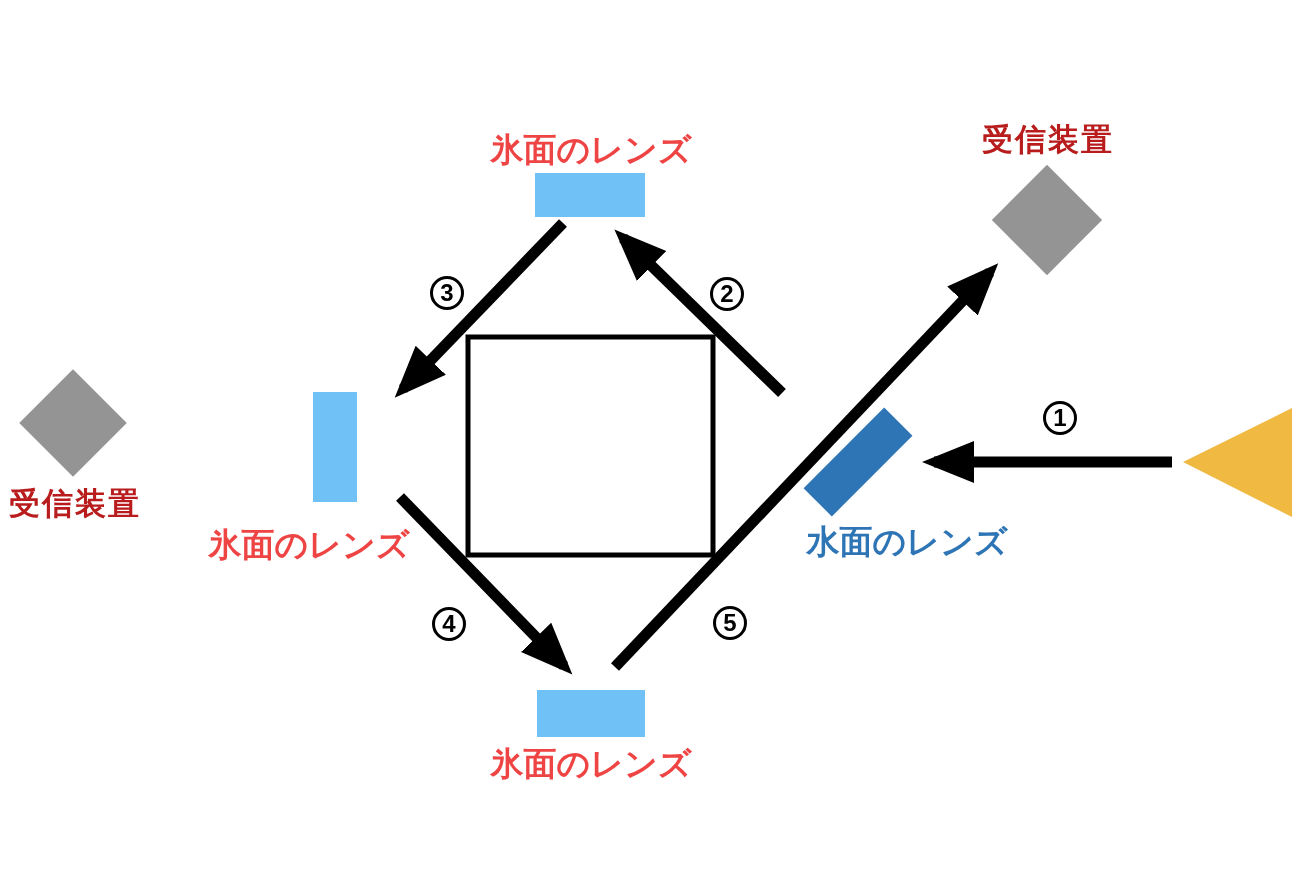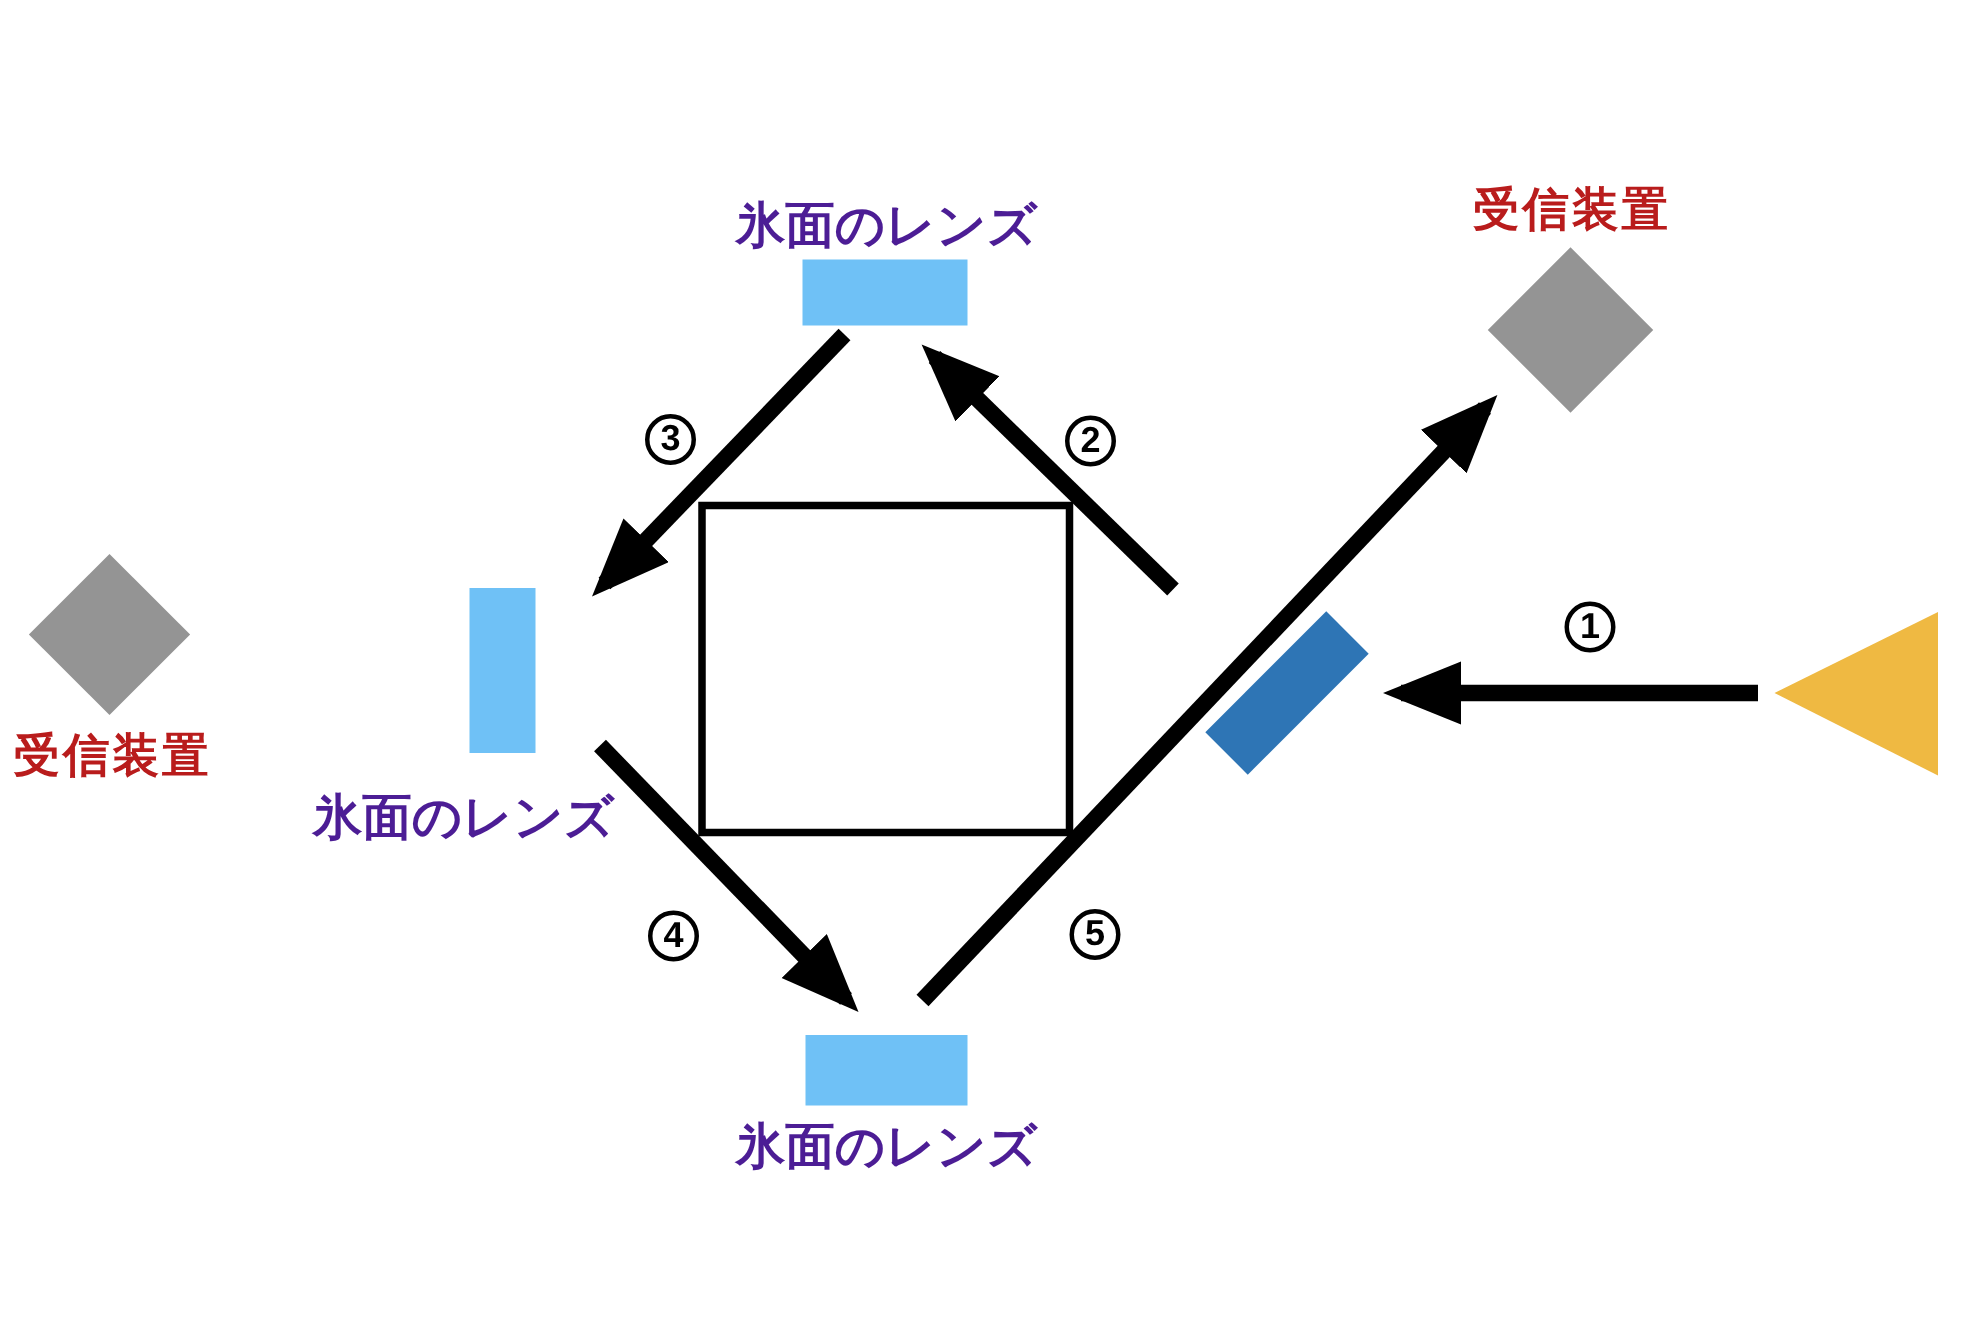--- a/index.html
+++ b/index.html
@@ -21,21 +21,21 @@
     top: 0;
     display: block;
   }
   .label {
     position: absolute;
     font-weight: 700;
     white-space: nowrap;
     transform: translateX(-50%);
   }
   .label-ice {
-    color: #4c1d95;
+    color: #ef4444;
     font-size: 33px;
   }
   .label-water {
     color: #2E75B5;
     font-size: 33px;
   }
   .label-receiver {
     color: #b91c1c;
     font-size: 31px;
     letter-spacing: 2px;
@@ -90,20 +90,21 @@
   </svg>
 
   <div class="label label-ice" style="left:591px; top:128px;">氷面のレンズ</div>
 
   <div class="label label-receiver" style="left:1048px; top:119px;">受信装置</div>
 
   <div class="label label-receiver" style="left:75px; top:483px;">受信装置</div>
 
   <div class="label label-ice" style="left:309px; top:523px;">氷面のレンズ</div>
 
+  <div class="label label-water" style="left:907px; top:520px;">水面のレンズ</div>
 
   <div class="label label-ice" style="left:591px; top:742px;">氷面のレンズ</div>
 
   <div class="step-badge" style="left:1060px; top:418px;">1</div>
   <div class="step-badge" style="left:727px; top:294px;">2</div>
   <div class="step-badge" style="left:447px; top:293px;">3</div>
   <div class="step-badge" style="left:449px; top:624px;">4</div>
   <div class="step-badge" style="left:730px; top:623px;">5</div>
 
 </div>

